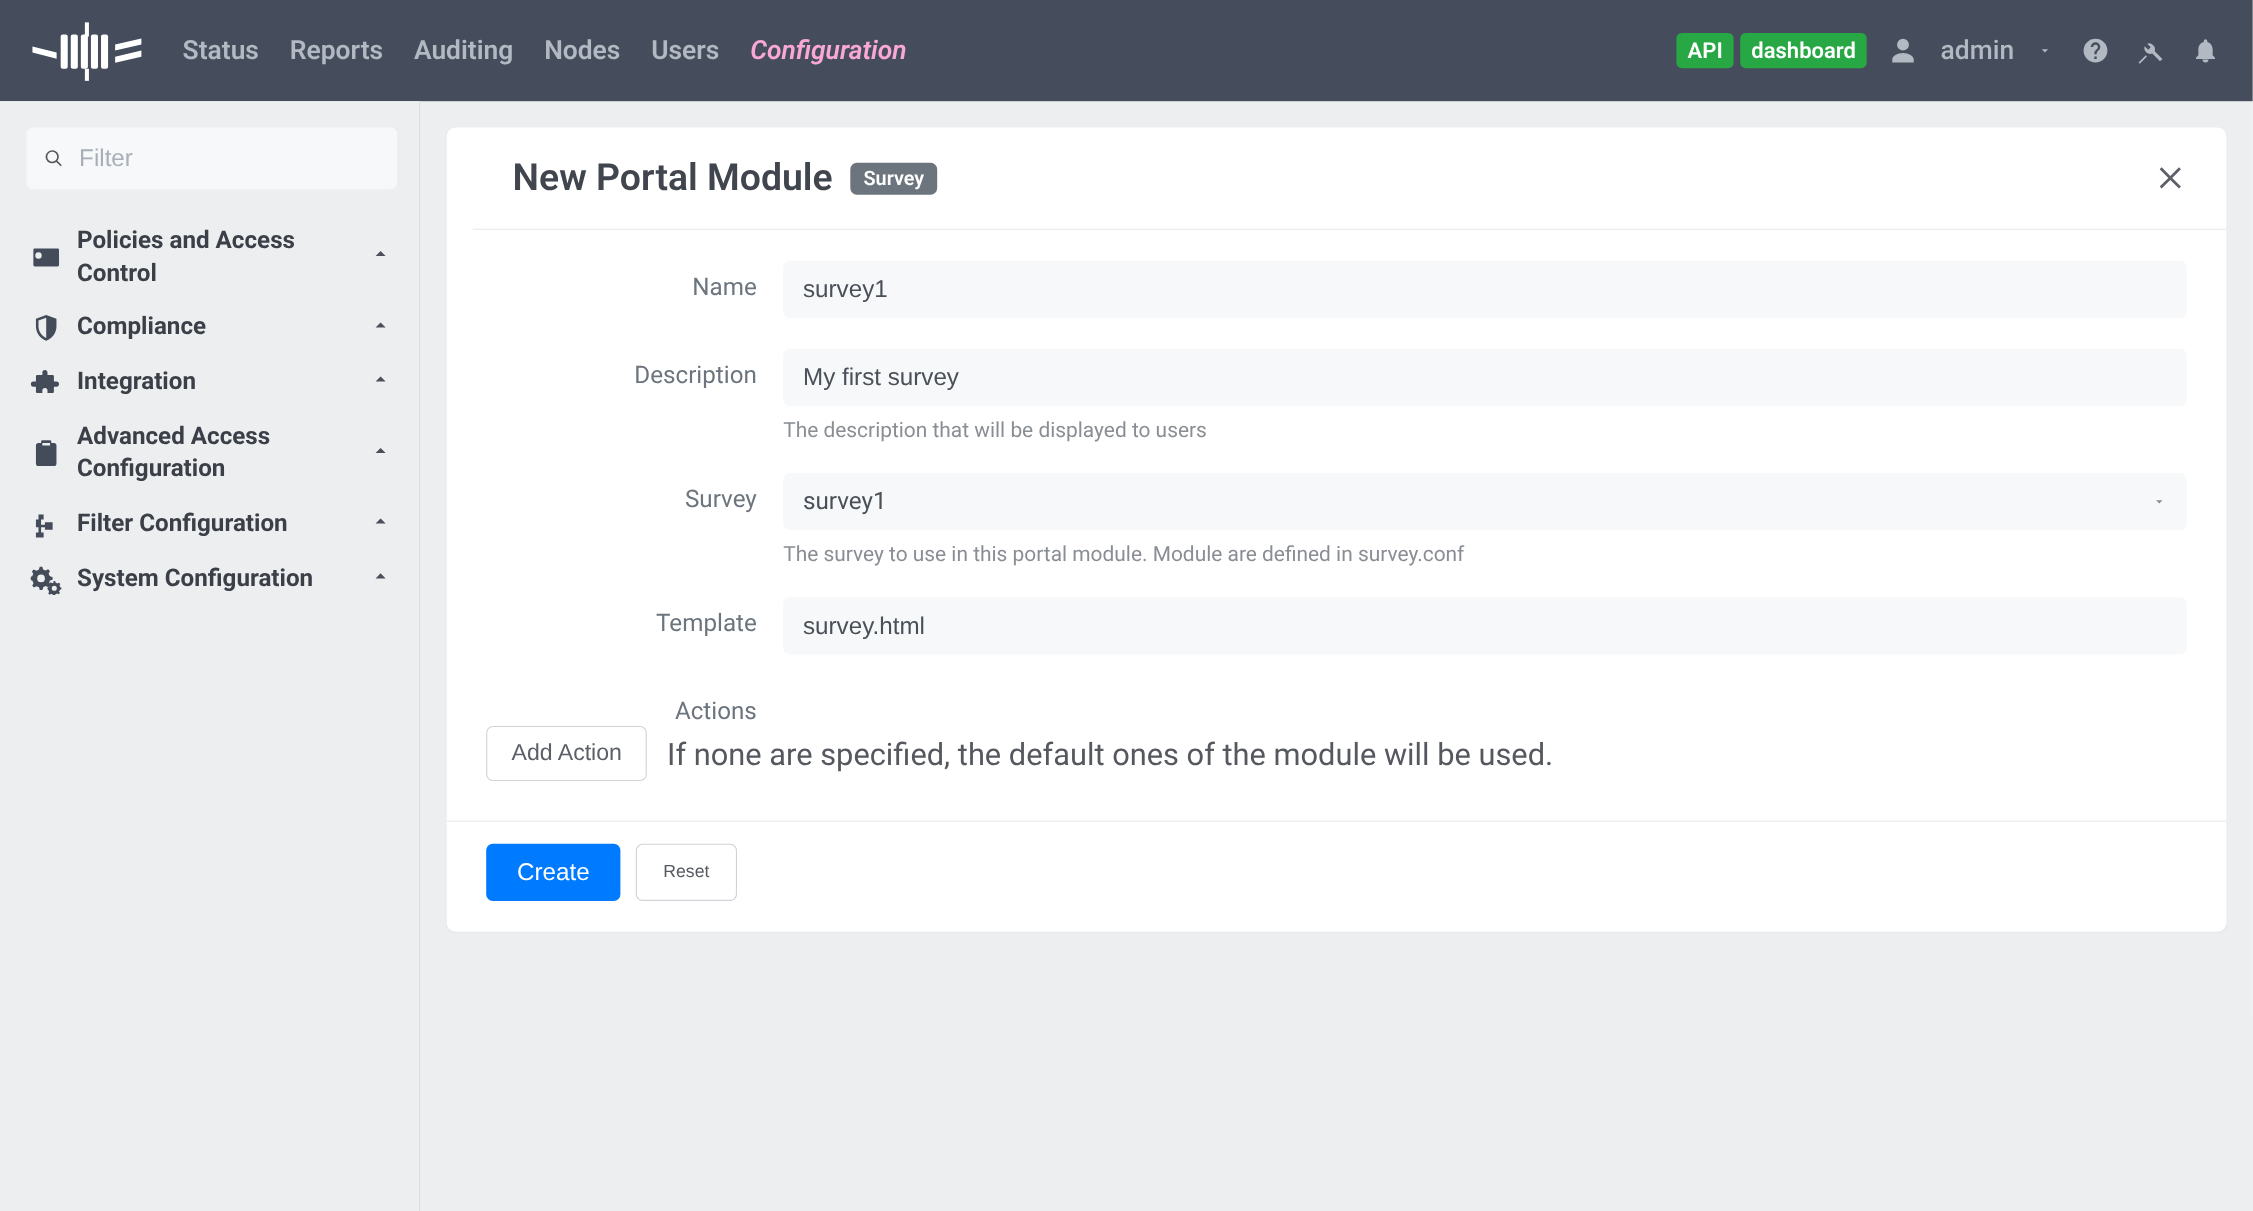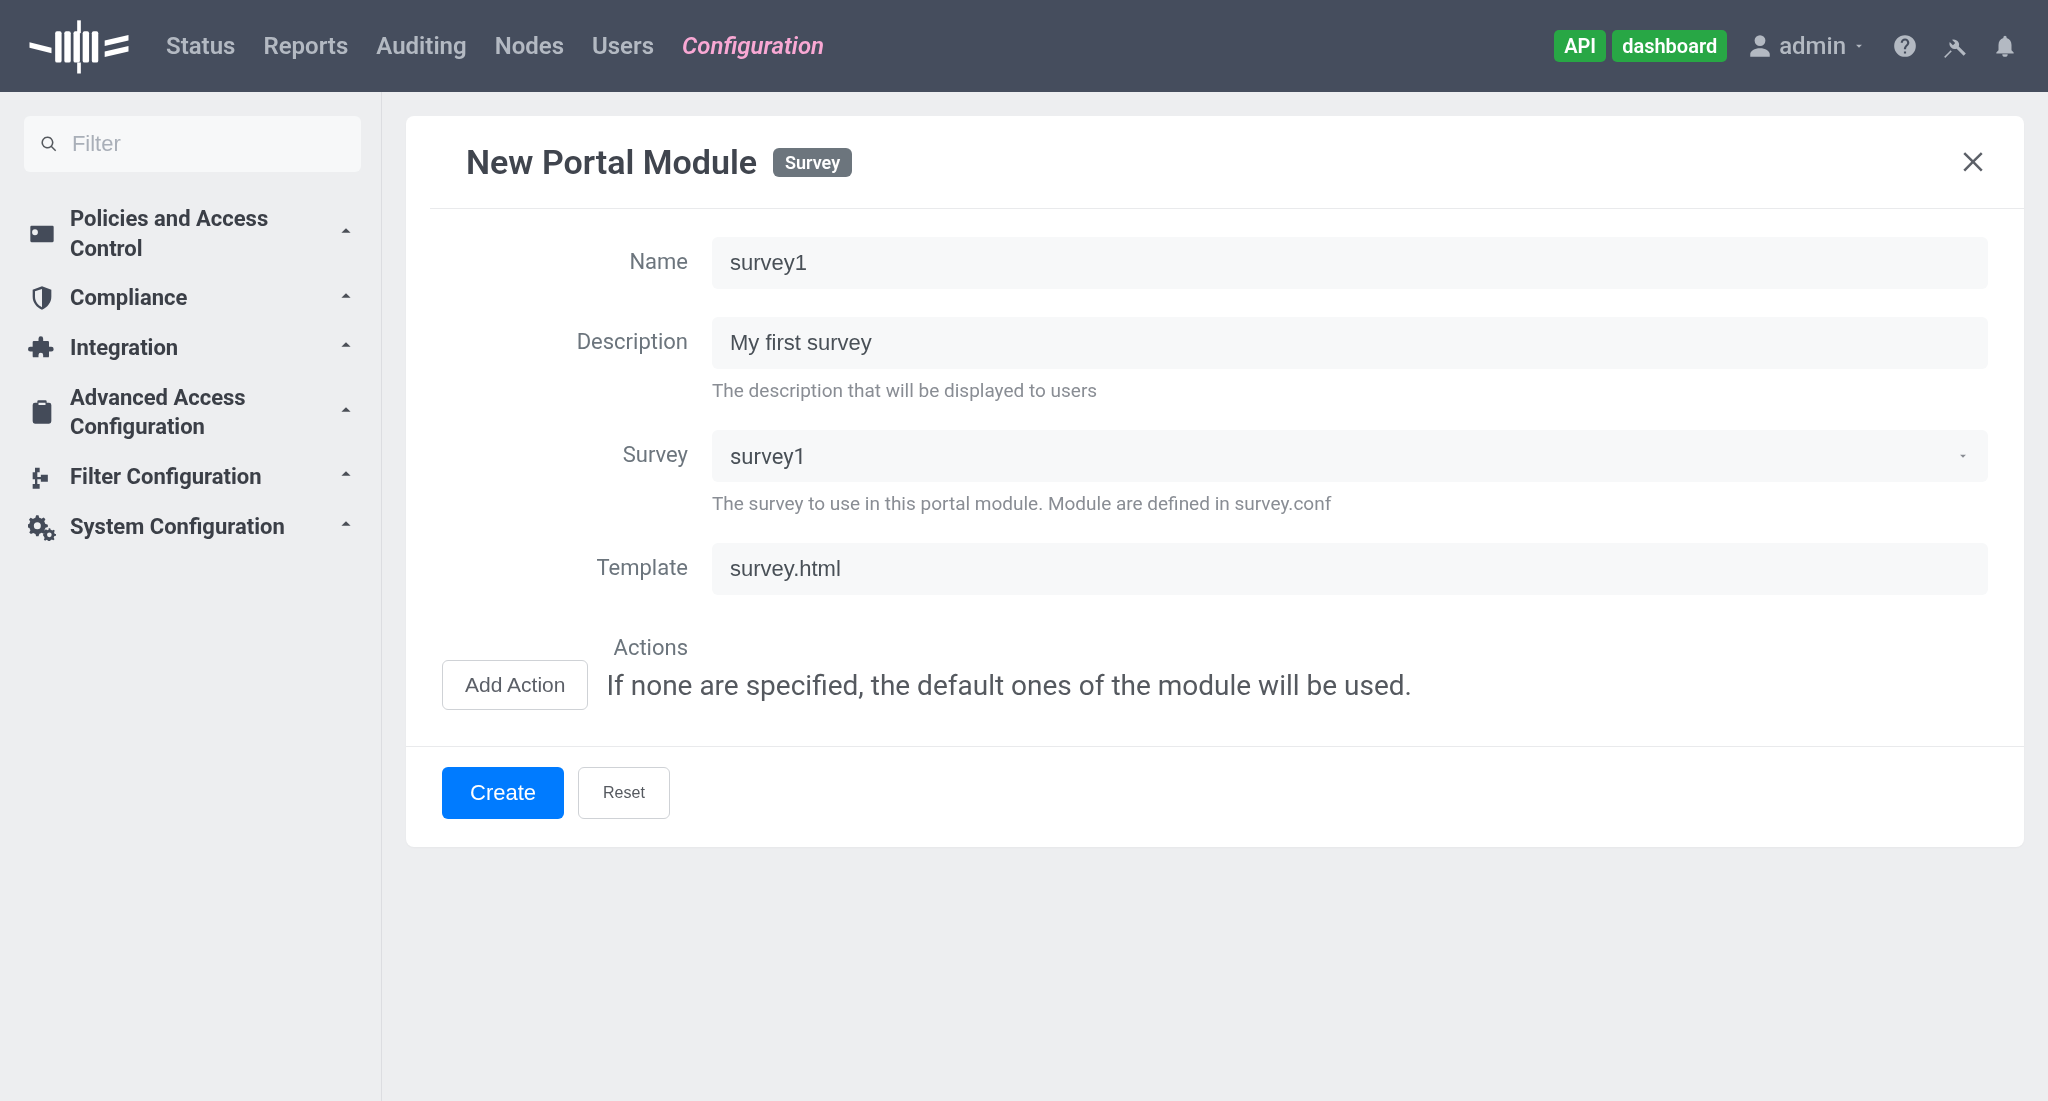--- a/index.html
+++ b/index.html
@@ -48,21 +48,21 @@
     font-weight: 600;
     border-radius: 5px;
     padding: 4px 10px;
     font-size: 20px;
     line-height: 1.2;
   }
   .badge-pair { display: flex; gap: 6px; }
   .user-menu {
     display: flex;
     align-items: center;
-    gap: 6px;
+    gap: 21px;
     color: #b3b9c2;
     font-size: 24px;
     font-weight: 500;
     cursor: pointer;
     padding: 0 8px;
   }
   .nav-icon {
     color: #b3b9c2;
     width: 38px;
     height: 38px;

